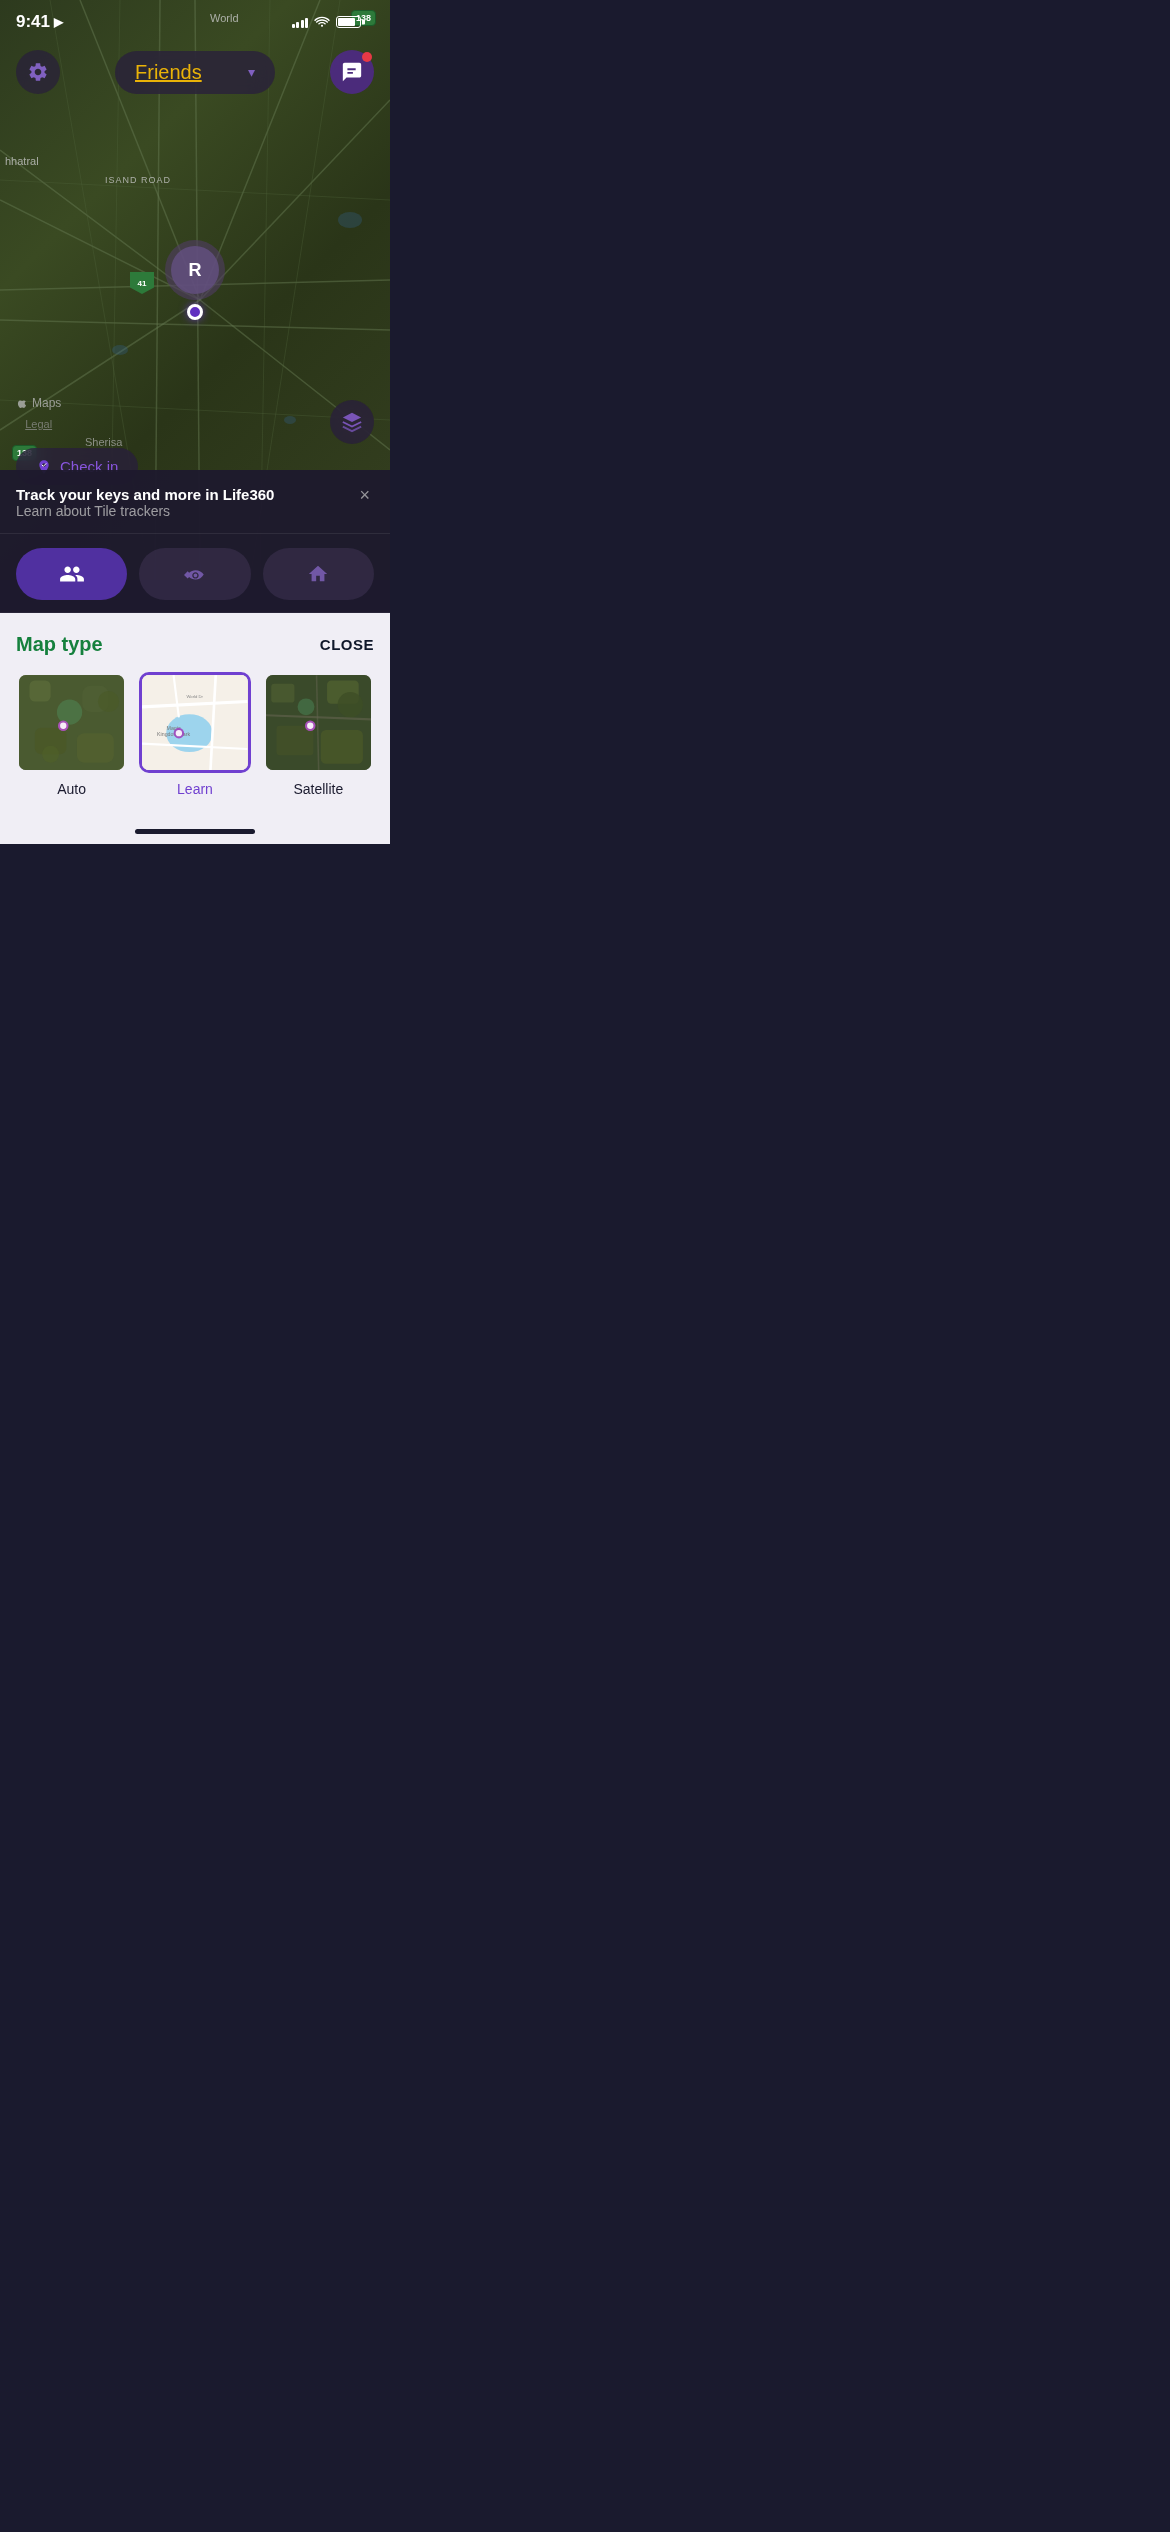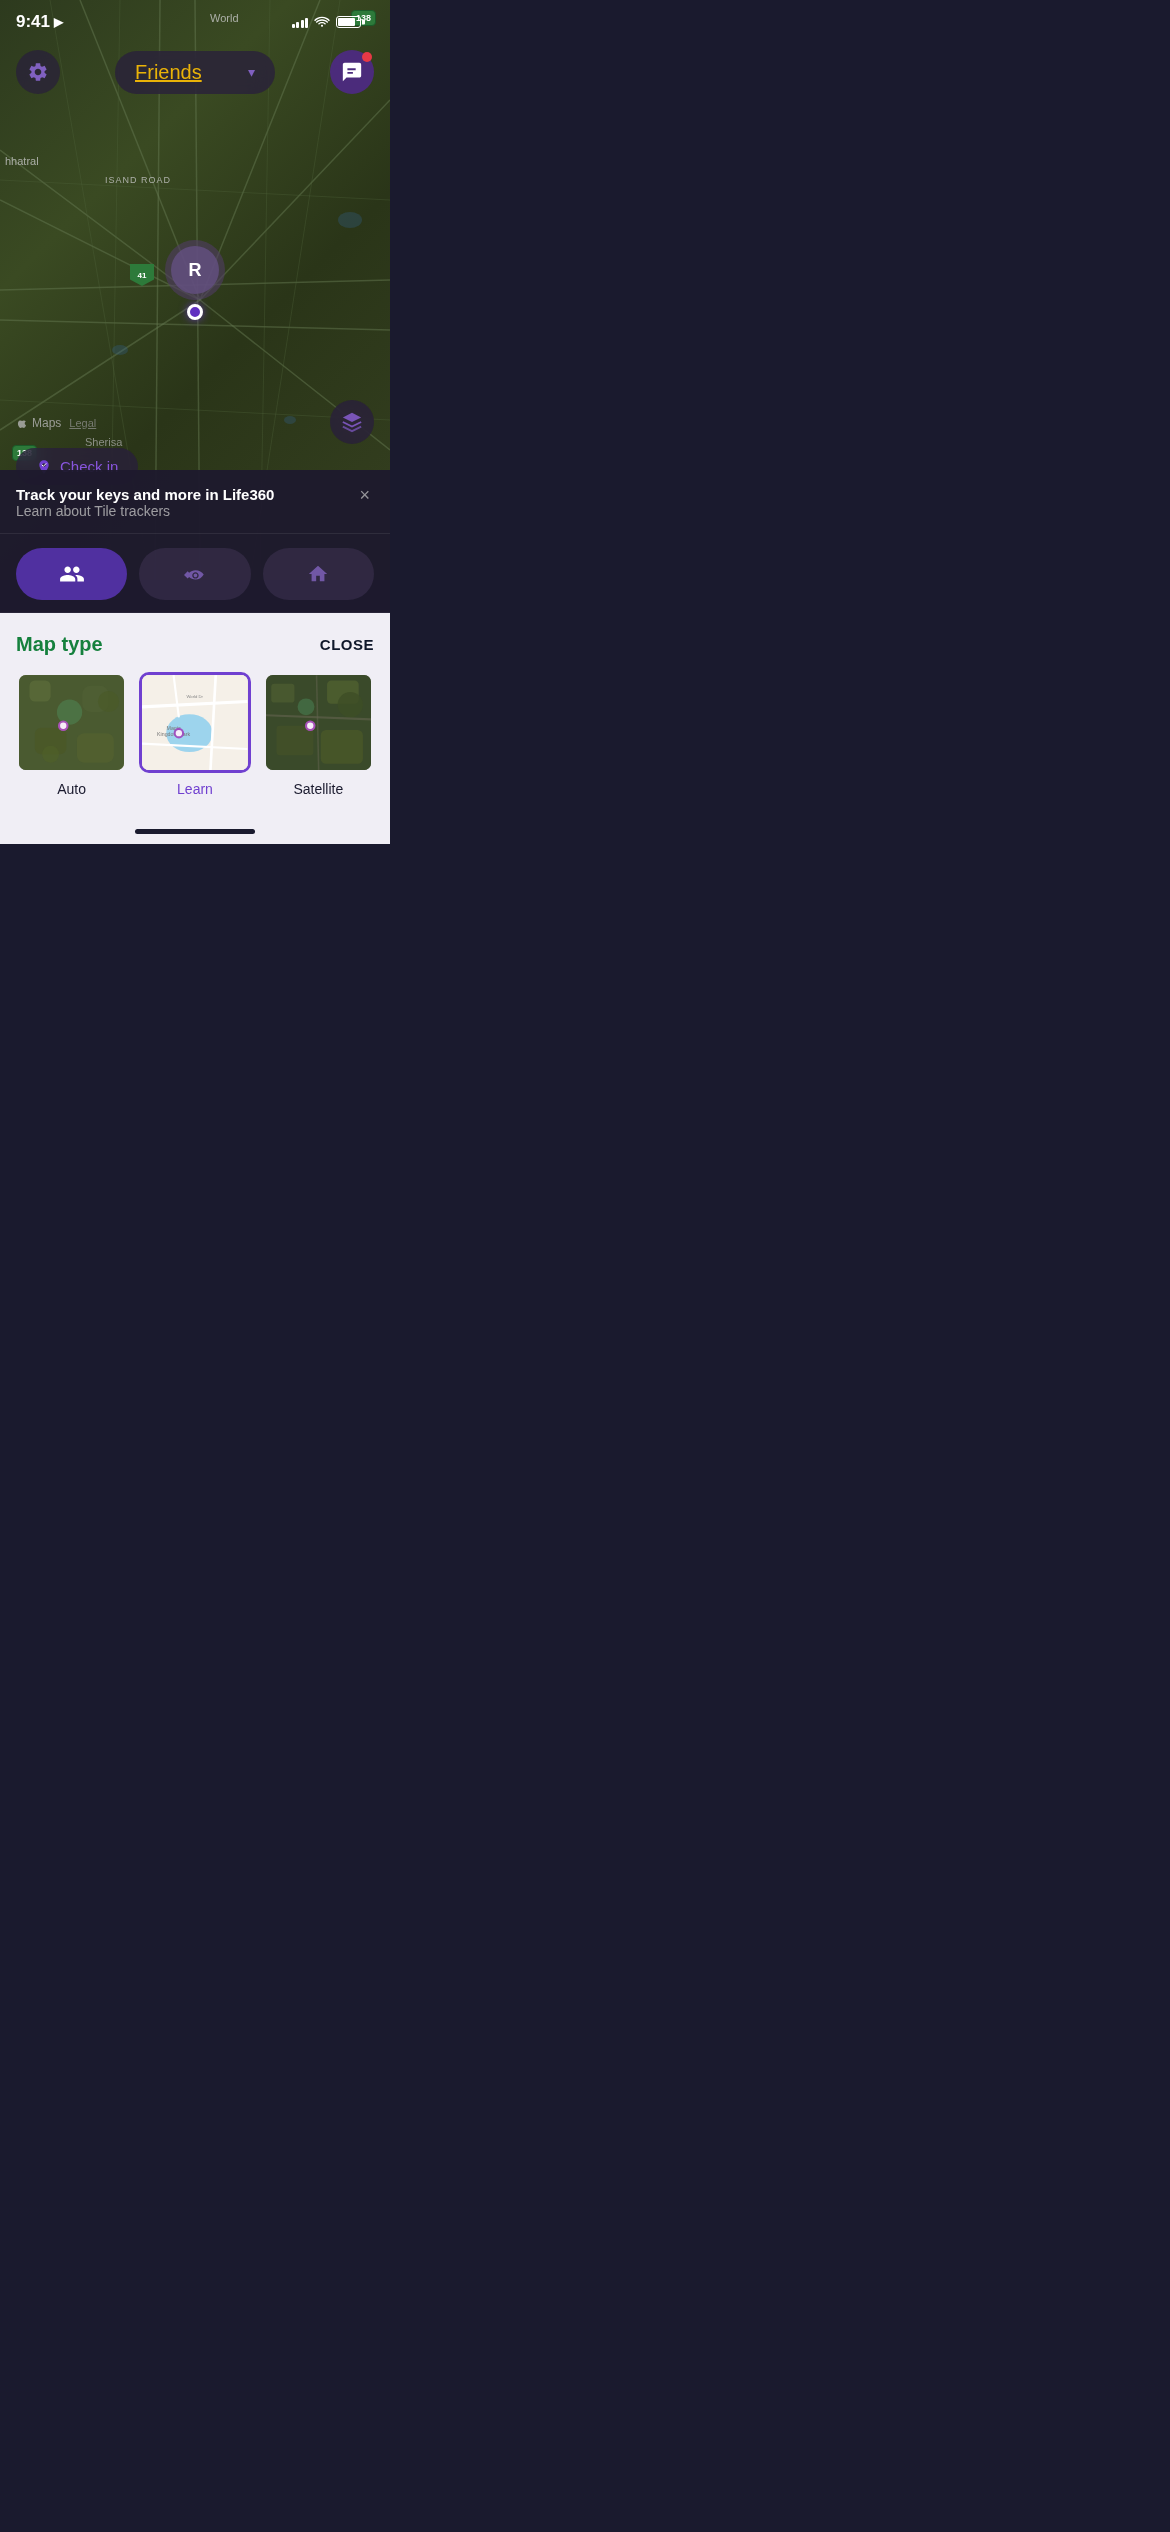--- a/index.html
+++ b/index.html
@@ -274,20 +274,21 @@
 
     
     .map-attribution {
       position: absolute;
       bottom: 150px;
       left: 16px;
       display: flex;
       align-items: center;
       gap: 8px;
       z-index: 50;
+      flex-direction: column;
     }
     .apple-maps-text {
       font-size: 12px;
       color: rgba(180, 180, 180, 0.8);
       font-weight: 500;
     }
     .legal-text {
       font-size: 11px;
       color: rgba(150, 150, 150, 0.7);
       text-decoration: underline;
@@ -511,21 +512,21 @@
     <ellipse cx="350" cy="220" rx="12" ry="8" fill="rgba(50,100,150,0.3)"></ellipse>
     <ellipse cx="120" cy="350" rx="8" ry="5" fill="rgba(50,100,150,0.3)"></ellipse>
     <ellipse cx="290" cy="420" rx="6" ry="4" fill="rgba(50,100,150,0.3)"></ellipse>
   </svg>
 
   <span class="map-label" style="top:12px; left:210px;">World</span>
   <span class="map-label" style="top:155px; left:5px;">hhatral</span>
   <span class="map-label" style="top:175px; left:105px; font-size:9px; letter-spacing:1px;">ISAND ROAD</span>
 
   <div class="route-badge route-green" style="top:10px; right:14px;">138</div>
-  <div style="position:absolute; top:264px; left:130px; z-index:10;">
+  <div style="position:absolute; top:272px; left:130px; z-index:10;">
     <div class="route-shield">41</div>
   </div>
 
   <div class="route-badge route-green" style="top:445px; left:12px;">138</div>
 
   <div class="user-marker">
     <div class="user-avatar-outer">
       <div class="user-avatar-inner">R</div>
     </div>
     <div style="display:flex; justify-content:center; margin-top:2px;">

